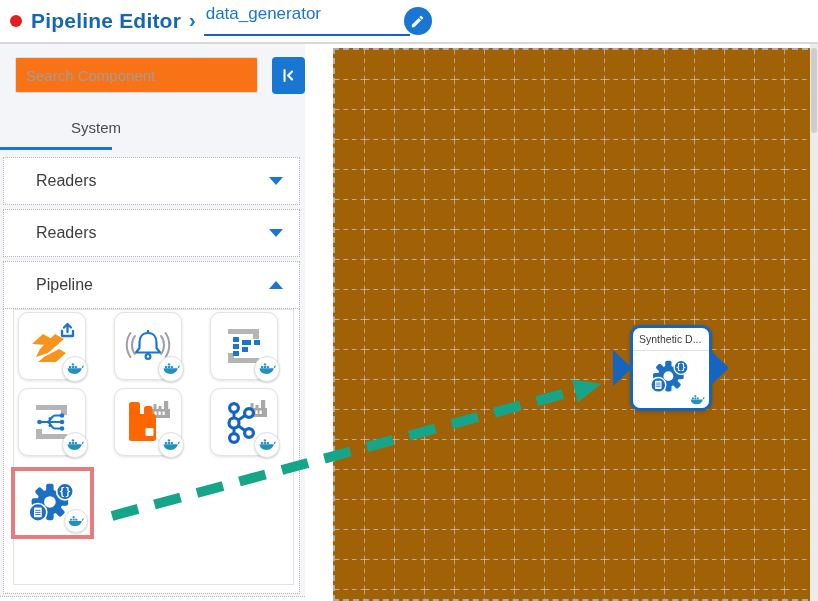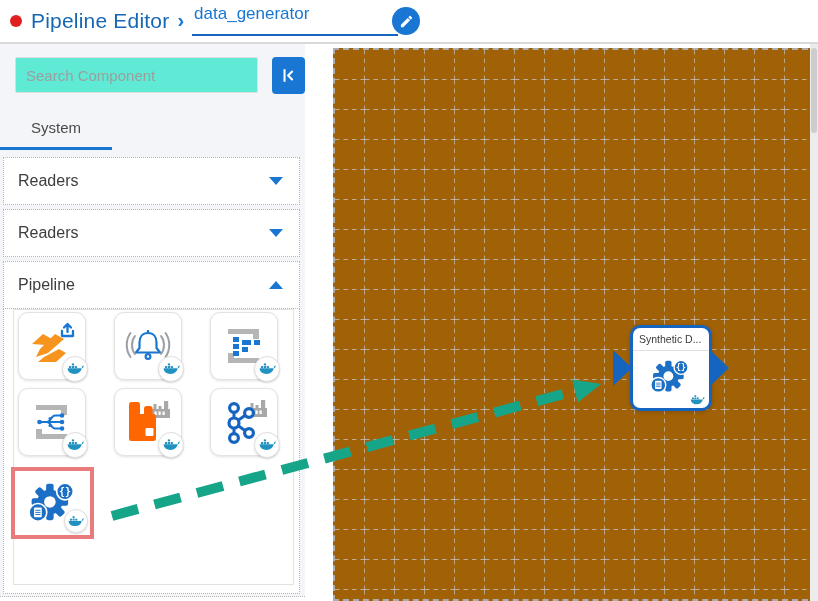--- a/index.html
+++ b/index.html
@@ -13,21 +13,21 @@
   .header {
     position: absolute; left: 0; top: 0; width: 818px; height: 44px;
     background: #fff; border-bottom: 2px solid #d9d9d9;
     display: flex; align-items: center; z-index: 20;
   }
   .status-dot {
     width: 12px; height: 12px; border-radius: 50%;
     background: #e02020; margin-left: 10px; flex: 0 0 auto;
   }
   .page-title {
-    color: #1667b3; font-size: 21px; font-weight: 400;
+    color: #1667b3; font-size: 21px; font-weight: 700;
     margin-left: 9px; letter-spacing: .2px; white-space: nowrap;
   }
   .crumb-sep {
     color: #1976d2; font-size: 20px; font-weight: 700; margin: 0 8px 2px 8px;
   }
   .pipeline-name {
     width: 206px; height: 30px; border: none; outline: none;
     border-bottom: 2px solid #1565c0; background: transparent;
     color: #1976d2; font-size: 17px; padding: 0 2px 12px 2px;
     font-family: "Liberation Sans", sans-serif;
@@ -38,48 +38,49 @@
     margin-left: -6px; cursor: pointer; flex: 0 0 auto;
   }
 
   
   .sidebar {
     position: absolute; left: 0; top: 44px; width: 305px; height: 553px;
     background: #f4f5f9; border-bottom: 1px dotted #b8b8b8; z-index: 10;
   }
   .search-input {
     position: absolute; left: 15px; top: 13px; width: 243px; height: 36px;
-    border: 1px solid #ddd; background: #5eead4; border-radius: 2px;
+    border: 1px solid #ddd; background: #f97316; border-radius: 2px;
     padding: 16px 10px; font-size: 15px; color: #444; outline: none;
     font-family: "Liberation Sans", sans-serif;
   }
   .search-input::placeholder { color: #9e9e9e; }
   .collapse-btn {
     position: absolute; left: 272px; top: 13px; width: 33px; height: 37px;
     background: #1976d2; border: none; border-radius: 4px; cursor: pointer;
     display: flex; align-items: center; justify-content: center;
   }
   .tab {
     position: absolute; top: 60px; width: 112px; height: 46px;
     display: flex; align-items: center; justify-content: center;
     font-size: 15px; cursor: pointer; background: transparent; border: none;
     font-family: "Liberation Sans", sans-serif;
+    margin-left: 40px;
   }
   .tab.active { color: #4a4a4a; }
   .tab.inactive { color: #9b9b9b; }
   .tab-underline {
     position: absolute; left: 0; top: 103px; width: 112px; height: 3px;
     background: #1976d2;
   }
   .section-row {
     position: absolute; left: 3px; width: 297px; height: 48px;
     background: #fff; border: 1px dotted #b5b5b5;
     display: flex; align-items: center; cursor: pointer;
   }
-  .section-label { font-size: 16px; color: #3d3d3d; margin-left: 14px; flex: 1; }
+  .section-label { font-size: 16px; color: #3d3d3d; margin-left: 32px; flex: 1; }
   .chev { width: 0; height: 0; margin-right: 16px; }
   .chev.down { border-left: 7px solid transparent; border-right: 7px solid transparent; border-top: 8px solid #1976d2; }
   .chev.up   { border-left: 7px solid transparent; border-right: 7px solid transparent; border-bottom: 8px solid #1976d2; }
   .producers-body {
     position: absolute; left: 3px; top: 265px; width: 297px; height: 285px;
     background: #fff; border: 1px dotted #b5b5b5; border-top: none;
   }
   .components-panel {
     position: absolute; left: 9px; top: 0; width: 281px; height: 276px;
     background: #fff; border: 1px solid #e2e2e2; position: relative;

